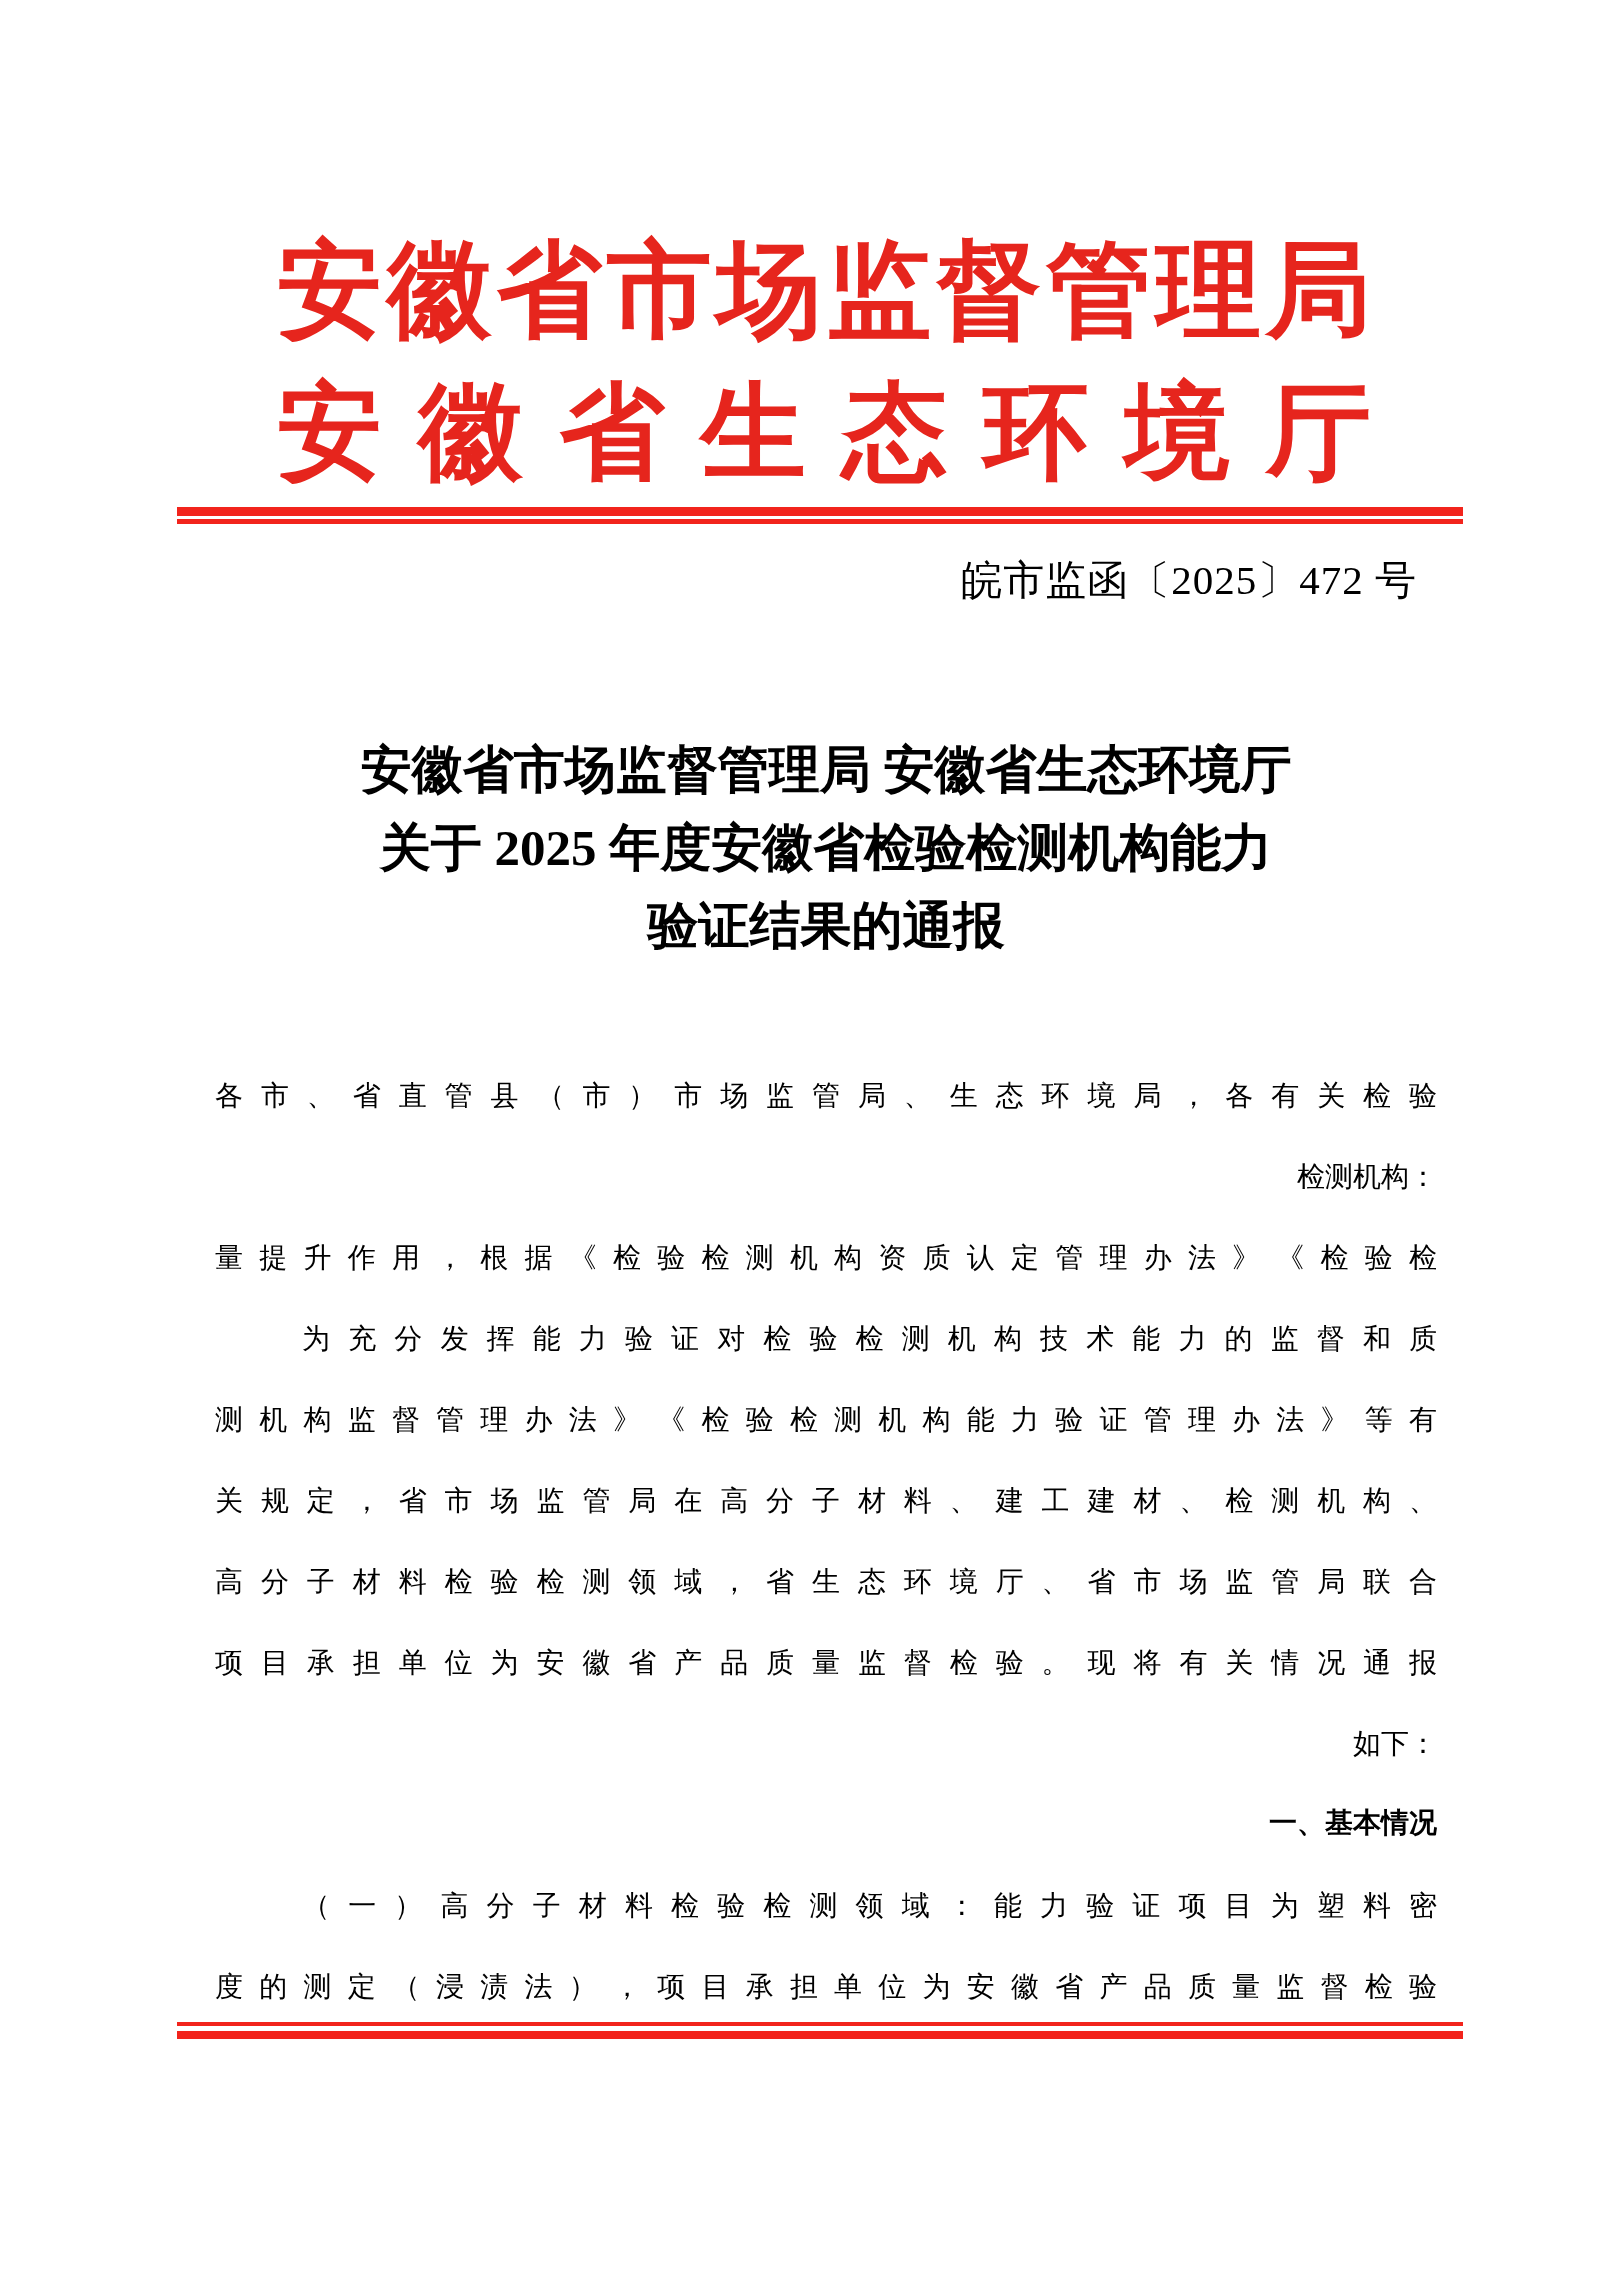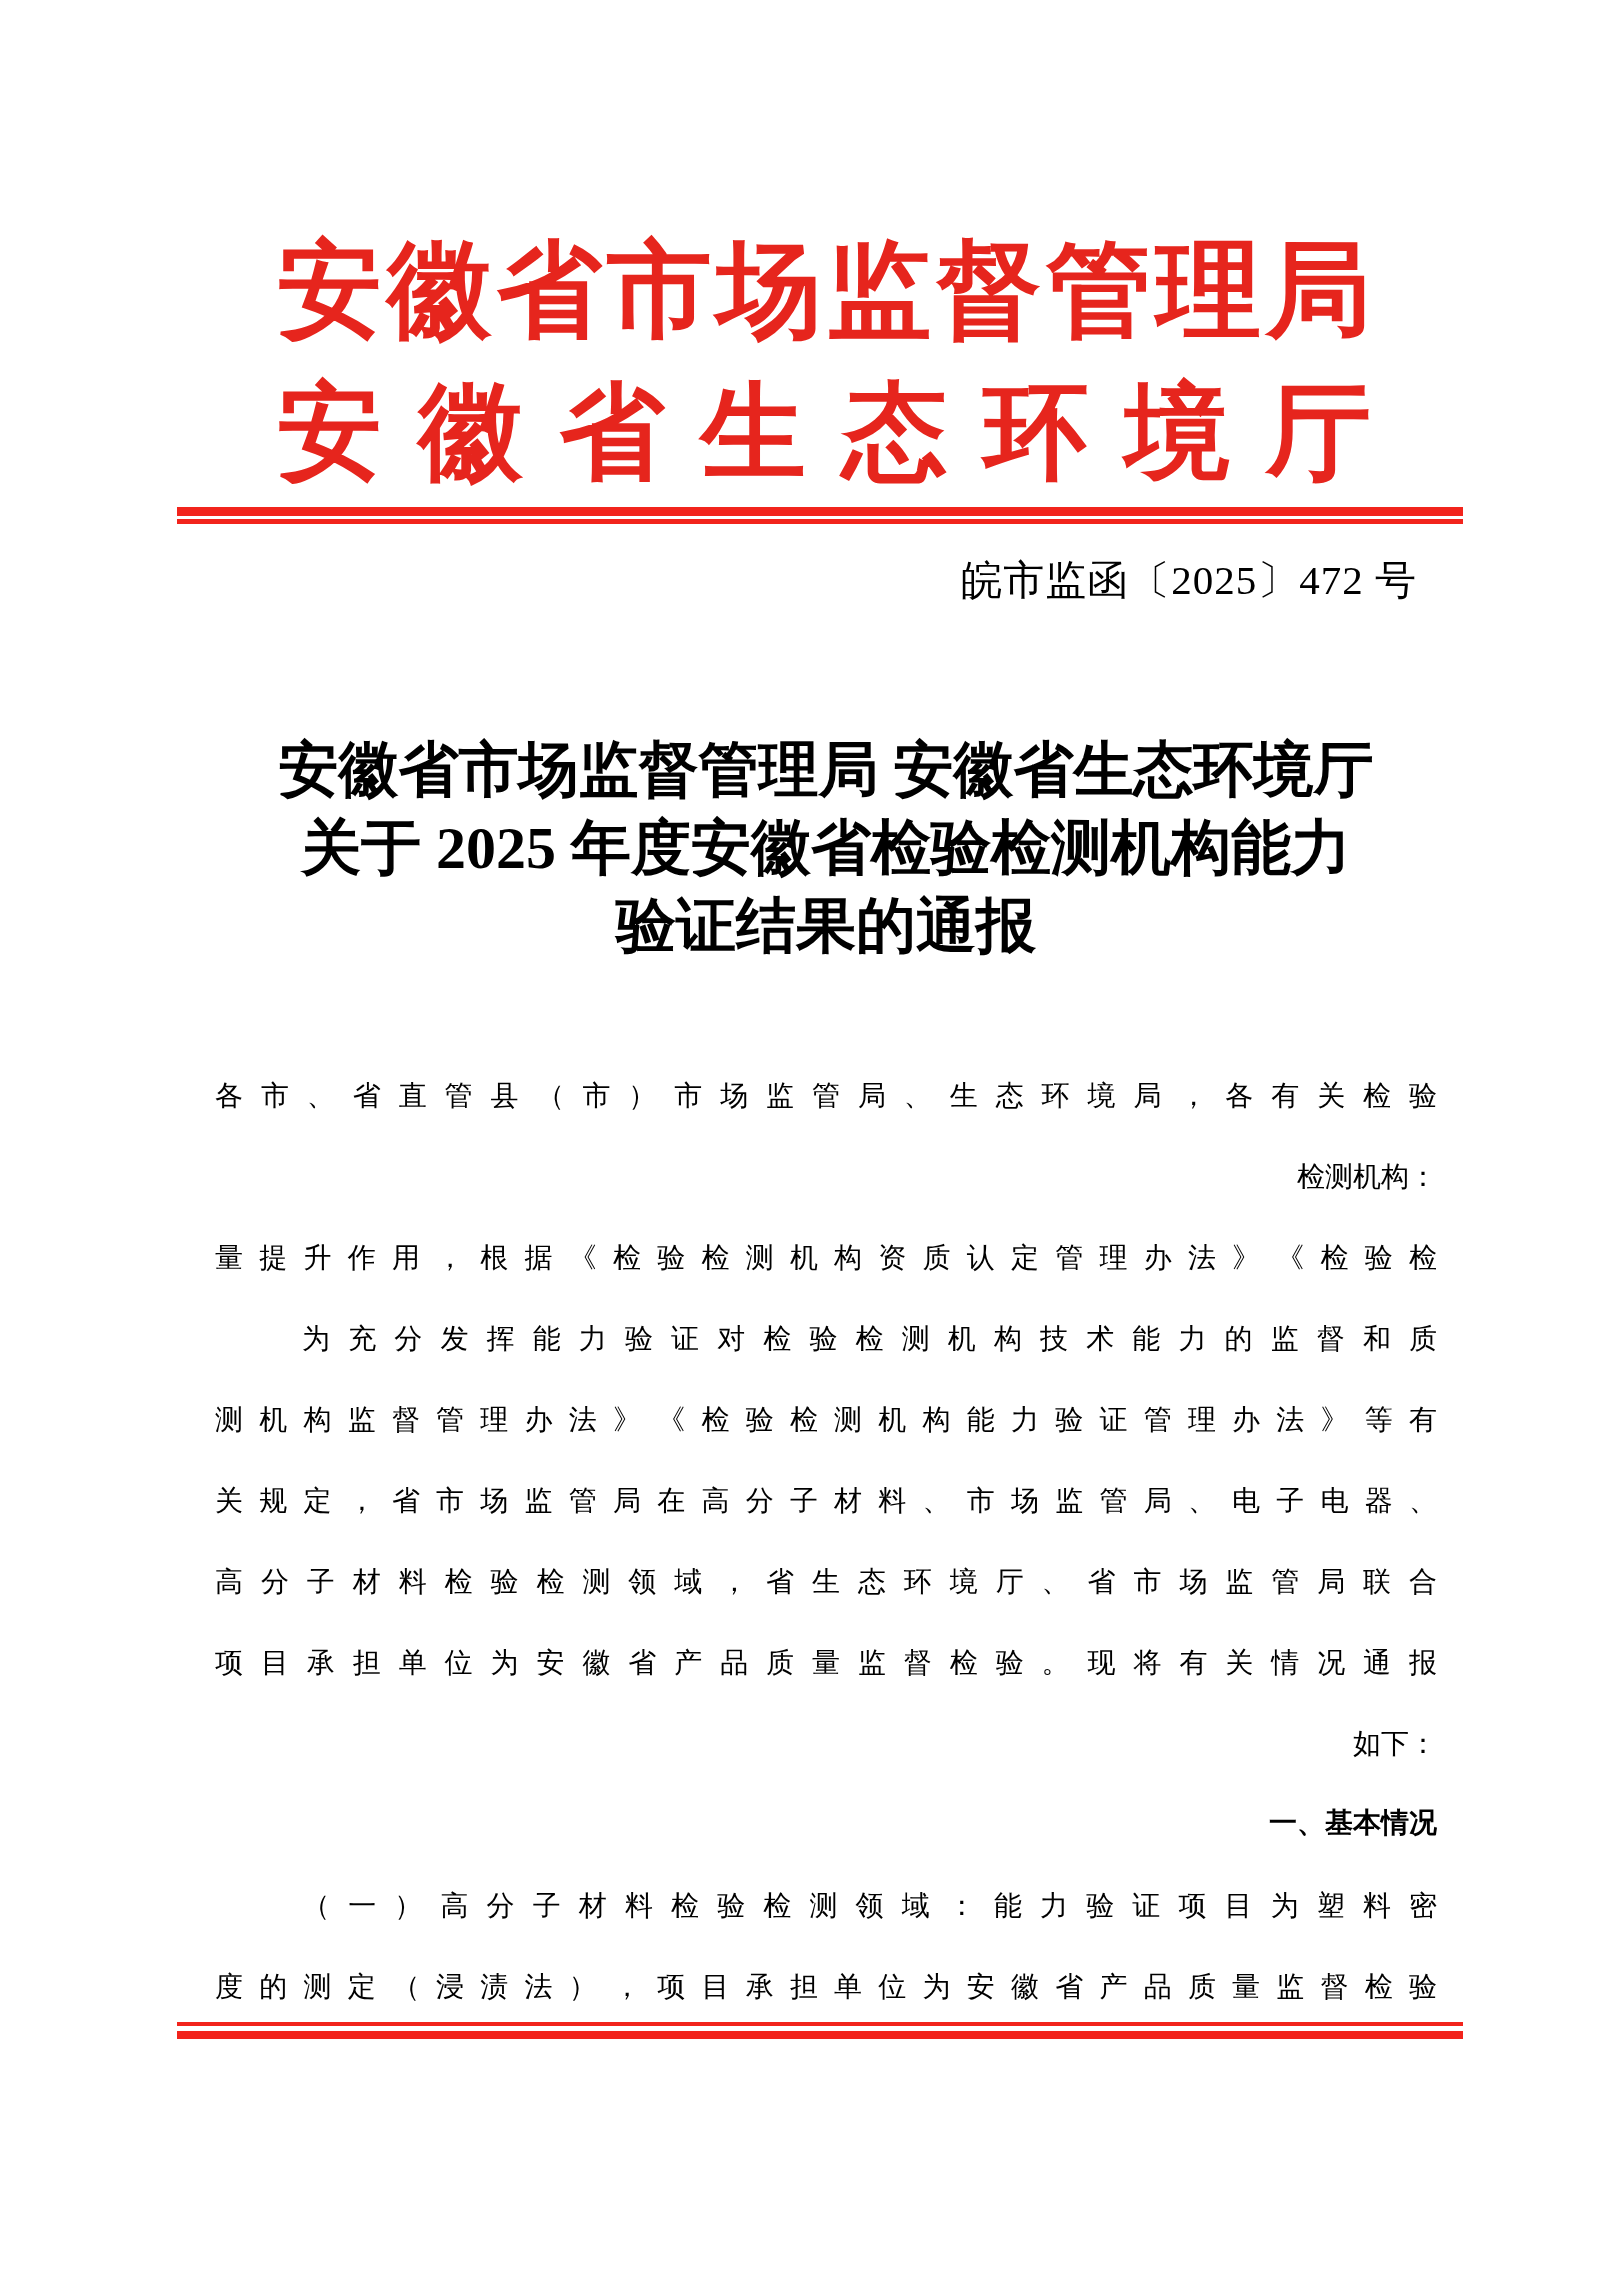--- a/index.html
+++ b/index.html
@@ -55,21 +55,21 @@
     text-align: right;
   }
 
   
   .title {
     position: absolute;
     top: 731px;
     left: 215px;
     width: 1222px;
     margin: 0;
-    font-size: 60px;
+    font-size: 51px;
     font-weight: bold;
     line-height: 78px;
     text-align: center;
   }
   .title-line { display: block; white-space: nowrap; }
 
   
   .body-block {
     position: absolute;
     top: 1055px;
@@ -132,21 +132,21 @@
     <span class="title-line">验证结果的通报</span>
   </h1>
 
   <main class="body-block">
     <div class="line jline">各市、省直管县（市）市场监管局、生态环境局，各有关检验</div>
     <div class="line sline">检测机构：</div>
 
     <div class="line jline">量提升作用，根据《检验检测机构资质认定管理办法》《检验检</div>
     <div class="line jline indent">为充分发挥能力验证对检验检测机构技术能力的监督和质</div>
     <div class="line jline">测机构监督管理办法》《检验检测机构能力验证管理办法》等有</div>
-    <div class="line jline">关规定，省市场监管局在高分子材料、市场监管局、电子电器、</div>
+    <div class="line jline">关规定，省市场监管局在高分子材料、建工建材、检测机构、</div>
     <div class="line jline">高分子材料检验检测领域，省生态环境厅、省市场监管局联合</div>
     <div class="line jline">项目承担单位为安徽省产品质量监督检验。现将有关情况通报</div>
     <div class="line sline">如下：</div>
 
     <div class="line sline heading indent">一、基本情况</div>
 
     <div class="line jline indent">（一）高分子材料检验检测领域：能力验证项目为塑料密</div>
     <div class="line jline">度的测定（浸渍法），项目承担单位为安徽省产品质量监督检验</div>
   </main>
 

